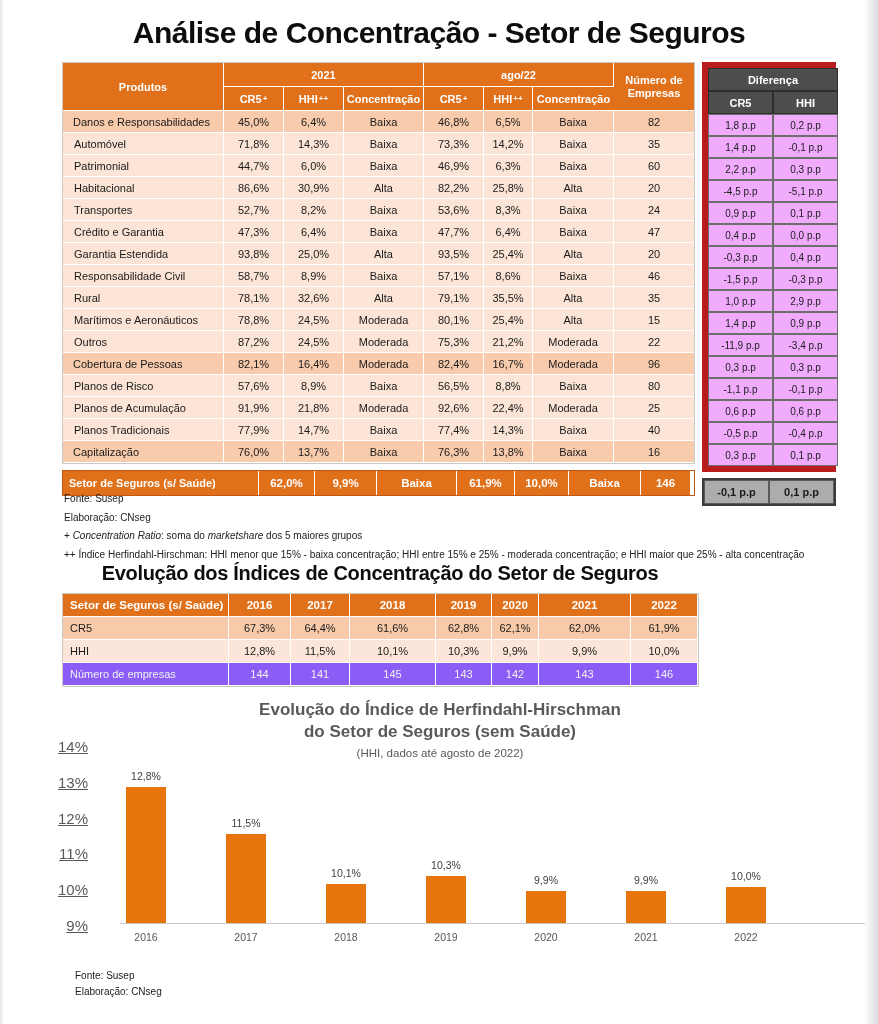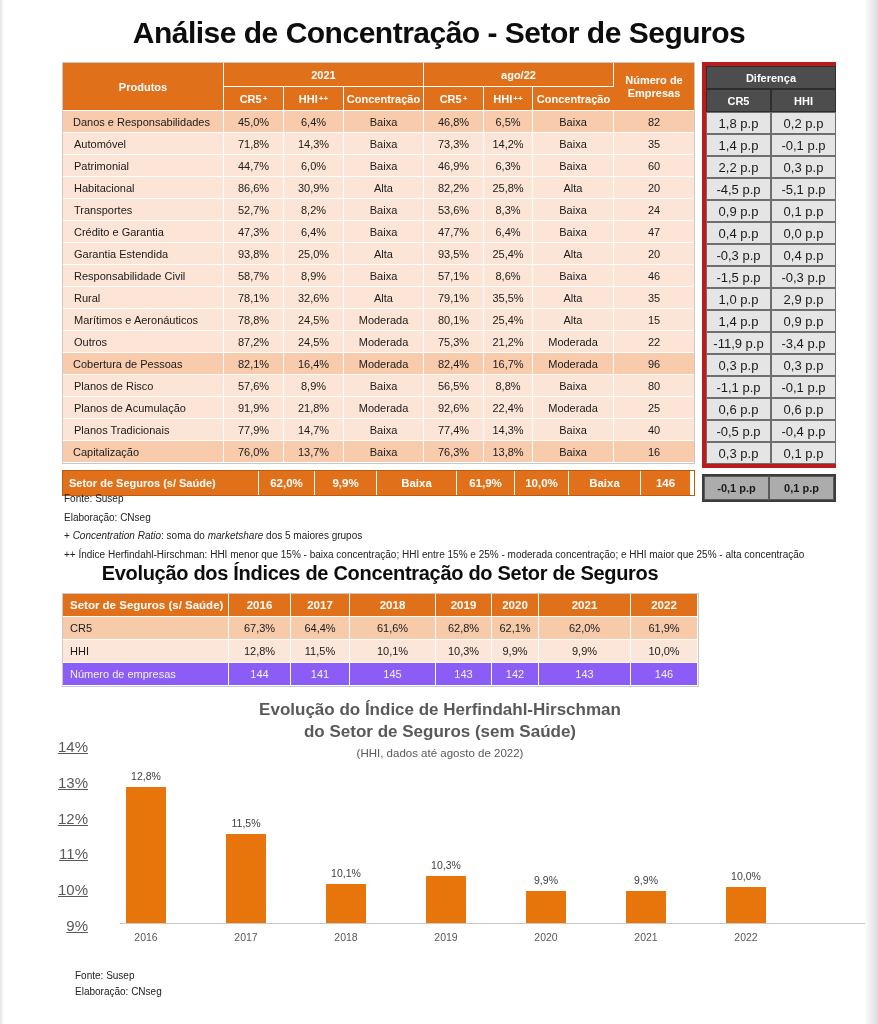--- a/index.html
+++ b/index.html
@@ -41,27 +41,27 @@
   .t1-cell.t1-label.indent { padding-left:11px; }
   .t1-total { display:grid; margin-top:6px; height:24px; border:1px solid #c05a10;
     grid-template-columns:196px 56px 62px 80px 58px 54px 72px 49px; }
   .tt-cell { background:#e0701a; color:#ffffff; font-weight:bold; font-size:11.5px;
     display:flex; align-items:center; justify-content:center; border-right:1px solid #ffffff; white-space:nowrap; }
   .tt-cell:last-child { border-right:none; }
   .tt-cell.tt-label { justify-content:flex-start; padding-left:6px; font-size:11px; }
 
   
   .diff { position:absolute; left:702px; top:62px; width:134px; }
-  .diff-box { border:4px solid #b91c1c; }
+  .diff-box { border:6px solid #b91c1c; }
   .dt-head { display:grid; grid-template-columns:65px 65px; grid-template-rows:23px 23px; }
   .dt-hc { background:#4d4d4d; color:#ffffff; font-weight:bold; font-size:11px;
     display:flex; align-items:center; justify-content:center; border:1px solid #2e2e2e; }
   .dt-title { grid-column:1/3; grid-row:1; }
   .dt-row { display:grid; grid-template-columns:65px 65px; height:22px; }
-  .dt-cell { background:#e5e5e5; font-size:13px; display:flex; align-items:center;
+  .dt-cell { background:#f0abfc; font-size:10px; display:flex; align-items:center;
     justify-content:center; border:1px solid #6e6e6e; }
   .diff-total { display:grid; margin-top:6px; height:24px; grid-template-columns:65px 65px;
     border:2px solid #3c3c3c; }
   .dtt-cell { background:#acacac; font-size:11px; font-weight:bold; display:flex;
     align-items:center; justify-content:center; border:1px solid #5a5a5a; }
 
   
   .notes { position:absolute; left:64px; top:490px; font-size:10px; color:#222222; line-height:18.5px; }
   .notes .it { font-style:italic;margin-top:30px; }
 

